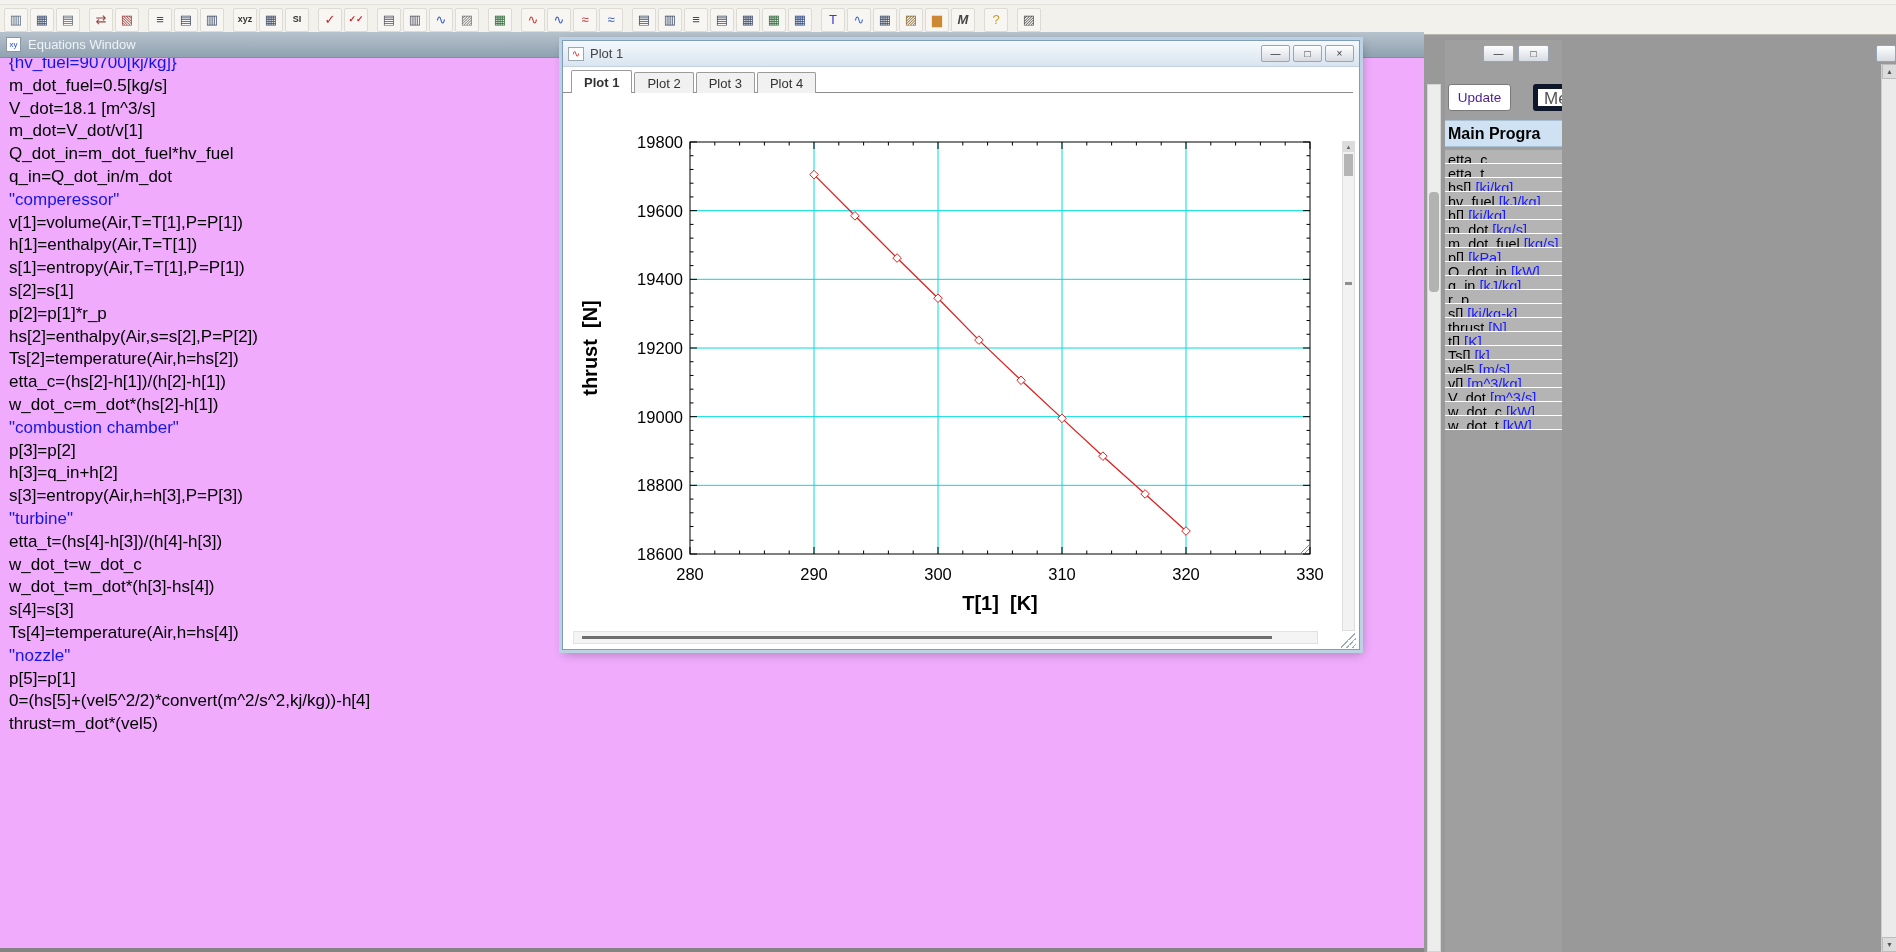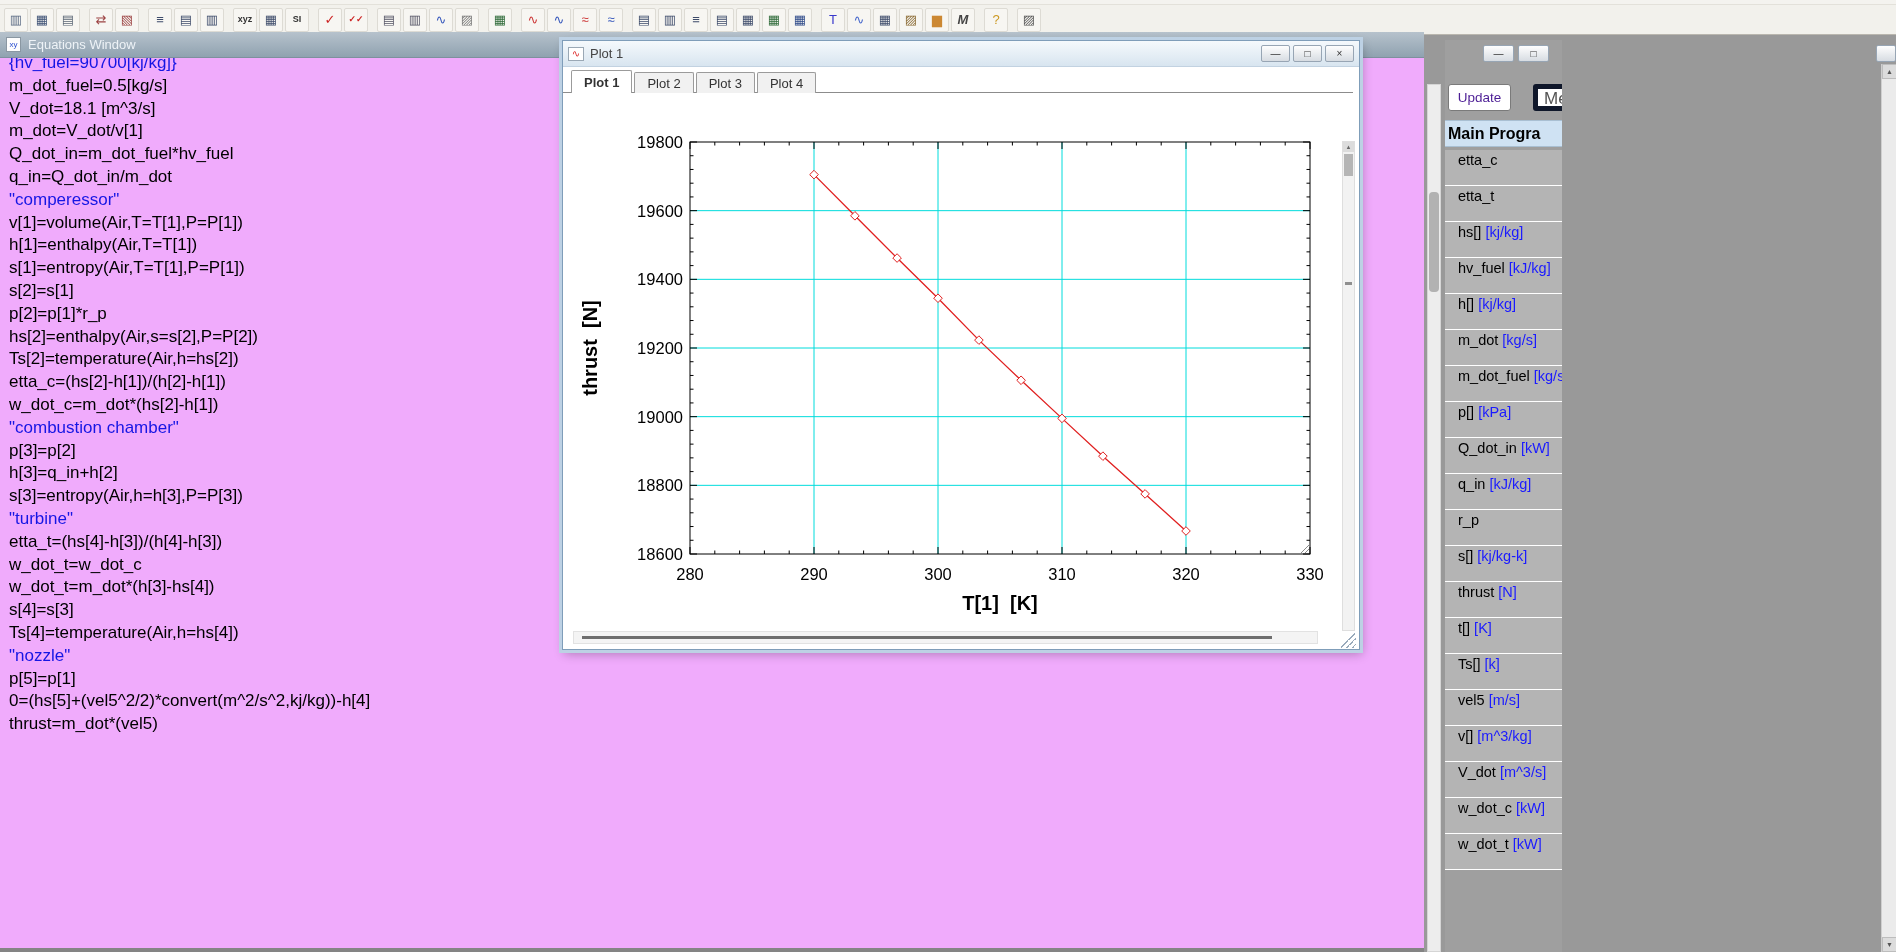--- a/index.html
+++ b/index.html
@@ -30,21 +30,21 @@
   
   .eq-scroll{position:absolute;left:1427px;top:84px;width:14px;bottom:0;background:#ededed;border:1px solid #d5d5d5;z-index:1;}
   .eq-scroll-thumb{position:absolute;left:1px;top:107px;width:10px;height:100px;background:#b2b2b2;border-radius:4px;}
 
   
   .right-panel{position:absolute;left:1445px;top:40px;width:117px;bottom:0;background:#9f9f9f;overflow:hidden;z-index:1;}
   .update-btn{position:absolute;left:3px;top:44px;width:63px;height:27px;background:#fff;border:1px solid #7a7a7a;border-radius:3px;font-size:13.5px;font-family:"Liberation Sans",sans-serif;color:#4c1d95;}
   .me-btn{position:absolute;left:88px;top:44px;width:40px;height:27px;background:#fff;border:5px solid #0f172a;border-radius:3px 0 0 3px;font-size:17px;font-family:"Liberation Sans",sans-serif;color:#555;text-align:left;padding-left:6px;}
   .rp-header{position:absolute;left:0;top:80px;width:117px;height:27px;background:#cfe2f3;border-top:1px solid #a9bfd2;border-bottom:1px solid #a9bfd2;font-size:16px;font-weight:bold;color:#000;line-height:26px;padding-left:3px;white-space:nowrap;overflow:hidden;}
   .var-list{position:absolute;left:0;top:110px;width:117px;}
-  .var-row{height:36px;background:#b4b4b4;border-bottom:1px solid #fff;font-size:14.5px;line-height:21px;padding-left:13px;white-space:nowrap;overflow:hidden;}
+  .var-row{height:14px;background:#b4b4b4;border-bottom:1px solid #fff;font-size:14.5px;line-height:21px;padding-left:3px;white-space:nowrap;overflow:hidden;}
   .vname{color:#000;}
   .vunit{color:#1a1aff;}
 
   
   .winctl{position:absolute;top:45px;width:31px;height:17px;background:linear-gradient(#fefefe,#d7dce2);border:1px solid #97a5b4;border-radius:2px;font-size:10px;color:#333;display:flex;align-items:center;justify-content:center;z-index:2;line-height:1;}
   .winctl.partial{left:1876px;width:20px;}
 
   
   .fr-scroll{position:absolute;left:1881px;top:64px;width:15px;bottom:0;background:#ebebeb;border-left:1px solid #cfcfcf;z-index:1;}
   .fr-up,.fr-down{position:absolute;left:0;width:15px;height:15px;background:#dcdcdc;border:1px solid #bdbdbd;font-size:7px;color:#555;display:flex;align-items:center;justify-content:center;}

